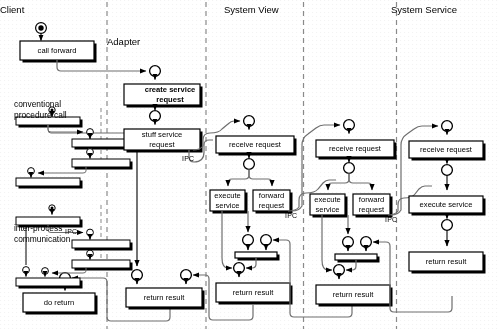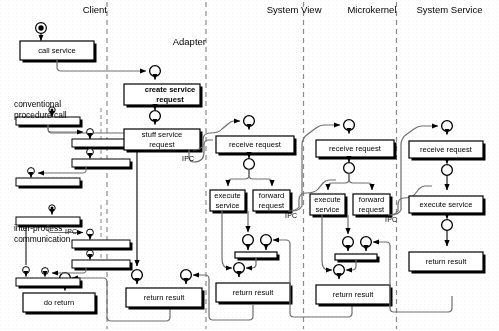--- a/index.html
+++ b/index.html
@@ -14,21 +14,21 @@
     overflow:hidden;
     background:#ffffff;
   }
   #canvas svg{position:absolute;left:0;top:0;}
 
   
   .lane-title{
     position:absolute;
     font-size:9.5px;
     color:#000;
-    text-align:right;
+    text-align:left;
     white-space:nowrap;
     top:4px;
     line-height:11px;
   }
 
   
   .node-label{
     position:absolute;
     font-size:7.6px;
     color:#000;
@@ -351,30 +351,29 @@
     <g>
       <rect x="411.5" y="254.5" width="74" height="19" fill="#000"></rect>
       <rect x="409" y="252" width="74" height="19" fill="#fff" stroke="#000" stroke-width="1.2"></rect>
     </g>
 
   </svg>
 
   <div class="lane-title" style="left:0px;width:107px;">Client</div>
   <div class="lane-title" style="left:107px;width:99px;margin-top:32px;">Adapter</div>
   <div class="lane-title" style="left:224px;width:97.5px;">System View</div>
-  <div class="lane-title" style="left:303.5px;width:93px;">Microkernel</div>
-  <div class="lane-title" style="left:380px;width:102.5px;">System Service</div>
+  <div class="lane-title" style="left:391px;width:102.5px;">System Service</div>
 
   <div class="legend-label" style="left:14px;top:79px;width:96px;">conventional
 procedure call</div>
   <div class="legend-label" style="left:14px;top:203px;width:96px;">inter-process
 communication</div>
   <div class="ipc-label" style="left:65px;top:228px;">IPC</div>
 
-  <div class="node-label" style="left:20px;top:41px;width:74px;height:19px;">call service</div>
+  <div class="node-label" style="left:20px;top:41px;width:74px;height:19px;">call forward</div>
   <div class="node-label" style="left:23px;top:293px;width:72px;height:19px;">do return</div>
 
   <div class="node-label" style="left:124px;top:84px;width:92px;height:21px;font-weight:bold;">create service
 request</div>
   <div class="node-label" style="left:124px;top:129px;width:76px;height:21px;">stuff service
 request</div>
   <div class="node-label" style="left:126px;top:288px;width:76px;height:19px;">return result</div>
   <div class="ipc-label" style="left:182px;top:155px;">IPC</div>
 
   <div class="node-label" style="left:216px;top:136px;width:78px;height:17px;">receive request</div>

